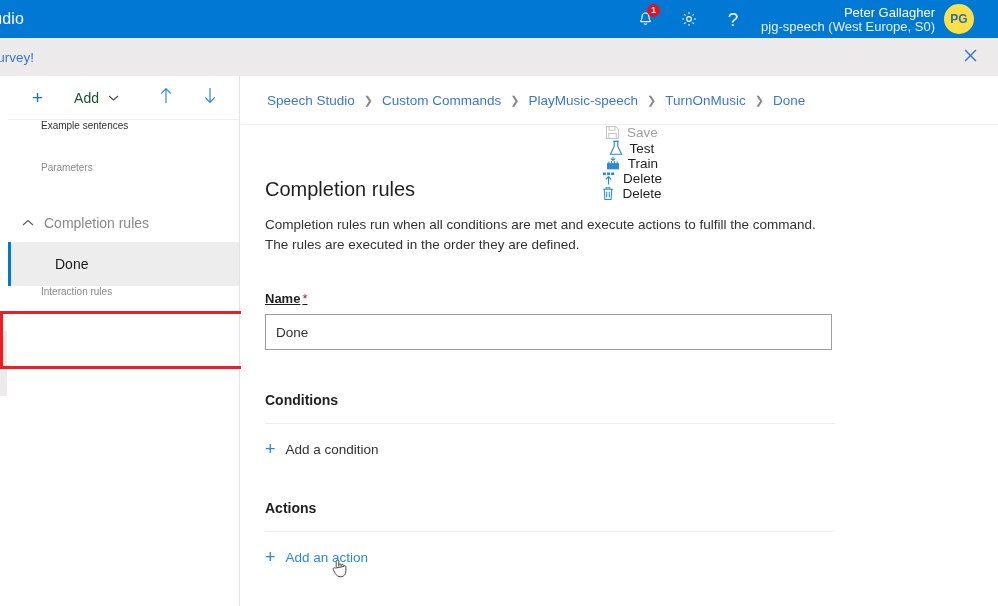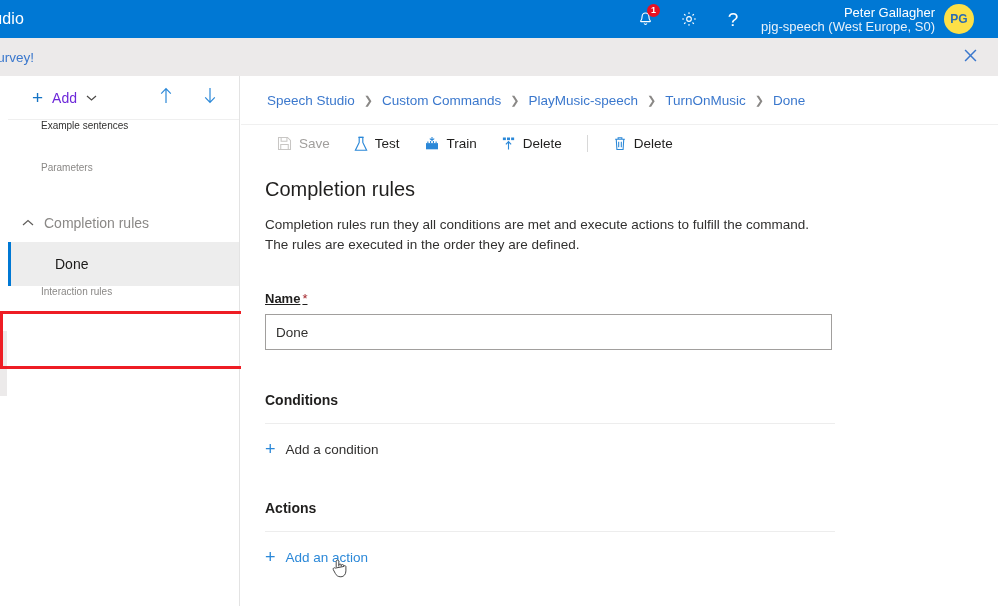--- a/index.html
+++ b/index.html
@@ -80,21 +80,21 @@
     background: #fff; border-right: 1px solid #e3e3e3;
   }
   .side-toolbar {
     position: relative; height: 44px; display: flex; align-items: center;
     border-bottom: 1px solid #efefef;
   }
   .add-btn {
     display: flex; align-items: center; margin-left: 24px; gap: 9px;
   }
   .plus-blue { color: #1573c4; font-size: 19px; line-height: 19px; font-weight: 300; }
-  .add-label { font-size: 14px; color: #6d28d9; }
+  .add-label { font-size: 14px; color: #14532d; margin-left: 22px; }
   .chev { color: #4c4a48; display: flex; align-items: center; }
   .arrow-grp { position: absolute; right: 22px; display: flex; gap: 30px; }
   .arrow { color: #2b88d8; }
 
   .side-item {
     height: 42px; display: flex; align-items: flex-start;
     font-size: 10px; padding-left: 33px; color: #8a8886; position: relative;
   }
   .side-item.strong { color: #323130; }
   .side-group {
@@ -119,21 +119,21 @@
   .main { position: absolute; left: 241px; top: 76px; width: 757px; height: 530px; background: #fff; }
   .crumbs {
     display: flex; align-items: center; height: 48px;
     padding-left: 26px; font-size: 13.5px; gap: 9px;
   }
   .crumb { color: #3b78cd; white-space: nowrap; }
   .crumb-sep { color: #8a8886; font-size: 11px; }
 
   .cmdbar {
     display: flex; align-items: center; height: 38px; padding-left: 24px;
-    border-top: 1px solid #f0f0f0; gap: 0px;
+    border-top: 1px solid #f0f0f0; gap: 0px; flex-direction: column;
   }
   .cmd {
     display: flex; align-items: center; gap: 7px; padding: 0 12px; height: 38px;
     font-size: 13.5px; color: #201f1e;
   }
   .cmd.disabled { color: #a19f9d; }
   .cmd .ci { display: flex; align-items: center; color: #2b88d8; }
   .cmd.disabled .ci { color: #c8c6c4; }
   .cmd-sep { width: 1px; height: 17px; background: #d8d8d8; margin: 0 13px; }
 
@@ -338,21 +338,21 @@
             <path d="M5.6 6v6M8.4 6v6"></path>
           </svg>
         </span>
         <span>Delete</span>
       </div>
     </div>
 
     <div class="pane">
       <div class="h1">Completion rules</div>
       <div class="desc">
-        <div>Completion rules run they all conditions are met and execute actions to fulfill the command.</div>
+        <div>Completion rules run when all conditions are met and execute actions to fulfill the command.</div>
         <div>The rules are executed in the order they are defined.</div>
       </div>
 
       <div class="lbl-row">
         <span>Name</span><span class="req">*</span>
       </div>
       <div class="txtbox">
         <span>Done</span>
       </div>
 

